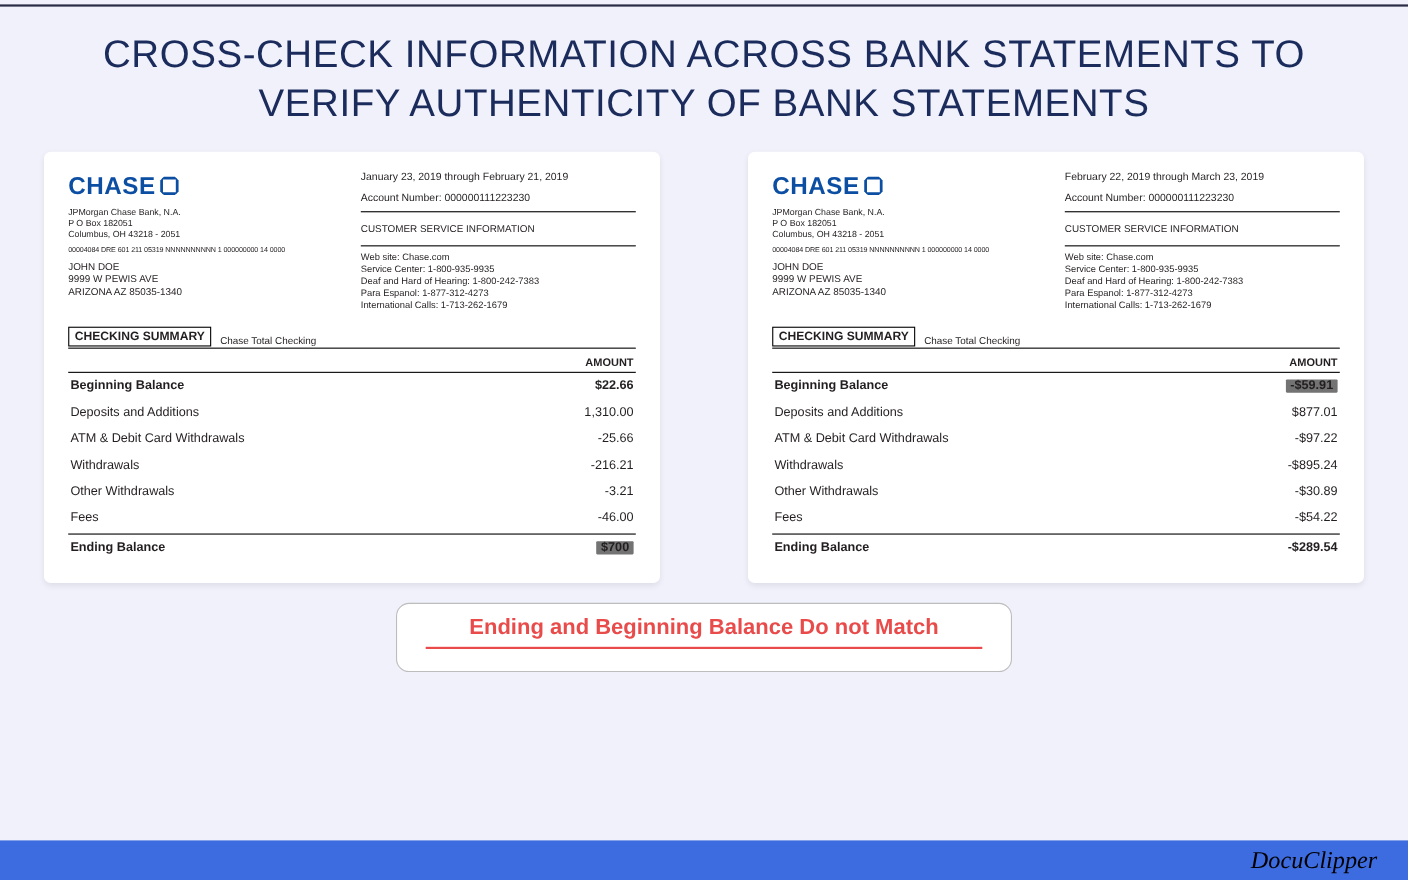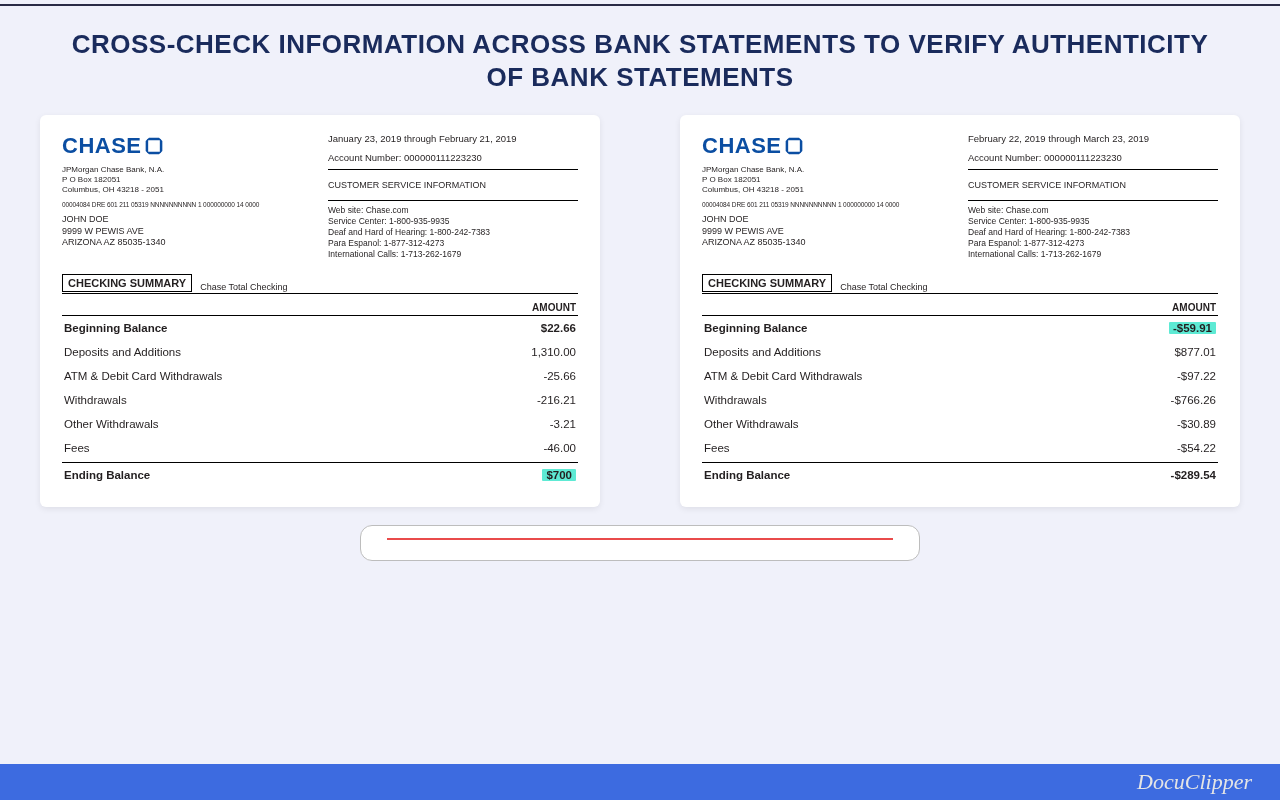--- a/index.html
+++ b/index.html
@@ -14,22 +14,22 @@
 .top-rule {
   position: absolute;
   top: 4px;
   left: 0;
   right: 0;
   height: 2px;
   background: #2a2b45;
 }
 .page-title {
   text-align: center;
-  font-size: 26px;
-  font-weight: 700;
+  font-size: 35px;
+  font-weight: 400;
   color: #1a2b5c;
   letter-spacing: 0.5px;
   padding: 28px 60px 0;
   line-height: 1.25;
 }
 .statements {
   display: flex;
   justify-content: center;
   gap: 80px;
   margin-top: 22px;
@@ -111,21 +111,21 @@
   justify-content: space-between;
   font-size: 11.5px;
   padding: 6px 2px;
 }
 .tbl-row + .tbl-row { }
 .tbl-row .label { flex: 1; }
 .tbl-row .amt { text-align: right; min-width: 80px; }
 .tbl-row.bold { font-weight: 700; }
 .tbl-row.ending { border-top: 1px solid #000; font-weight: 700; margin-top: 2px; padding-top: 6px; }
 .hl {
-  background: #5eead4;
+  background: #737373;
   padding: 0 4px;
   border-radius: 1px;
   display: inline-block;
 }
 .callout {
   width: 560px;
   margin: 18px auto 0;
   background: #fff;
   border: 1.5px solid #bdbdbd;
   border-radius: 12px;
@@ -154,21 +154,21 @@
   right: 0;
   bottom: 0;
   height: 36px;
   background: #3d6be0;
   display: flex;
   align-items: center;
   justify-content: flex-end;
   padding-right: 28px;
 }
 .brand {
-  color: #e5e5e5;
+  color: #000000;
   font-family: "Brush Script MT", "Segoe Script", cursive;
   font-size: 22px;
   font-style: italic;
 }
 </style>
 </head>
 <body>
 
 <div class="top-rule"></div>
 
@@ -274,37 +274,38 @@
         <div class="tbl-row">
           <span class="label">Deposits and Additions</span>
           <span class="amt">$877.01</span>
         </div>
         <div class="tbl-row">
           <span class="label">ATM &amp; Debit Card Withdrawals</span>
           <span class="amt">-$97.22</span>
         </div>
         <div class="tbl-row">
           <span class="label">Withdrawals</span>
-          <span class="amt">-$766.26</span>
+          <span class="amt">-$895.24</span>
         </div>
         <div class="tbl-row">
           <span class="label">Other Withdrawals</span>
           <span class="amt">-$30.89</span>
         </div>
         <div class="tbl-row">
           <span class="label">Fees</span>
           <span class="amt">-$54.22</span>
         </div>
         <div class="tbl-row ending">
           <span class="label">Ending Balance</span>
           <span class="amt">-$289.54</span>
         </div>
       </div>
     </div>
   </div>
 
 <div class="callout">
+  <div class="callout-title">Ending and Beginning Balance Do not Match</div>
   <hr class="callout-rule">
 </div>
 
 <div class="footer">
   <span class="brand">DocuClipper</span>
 </div>
 
 </body></html>

